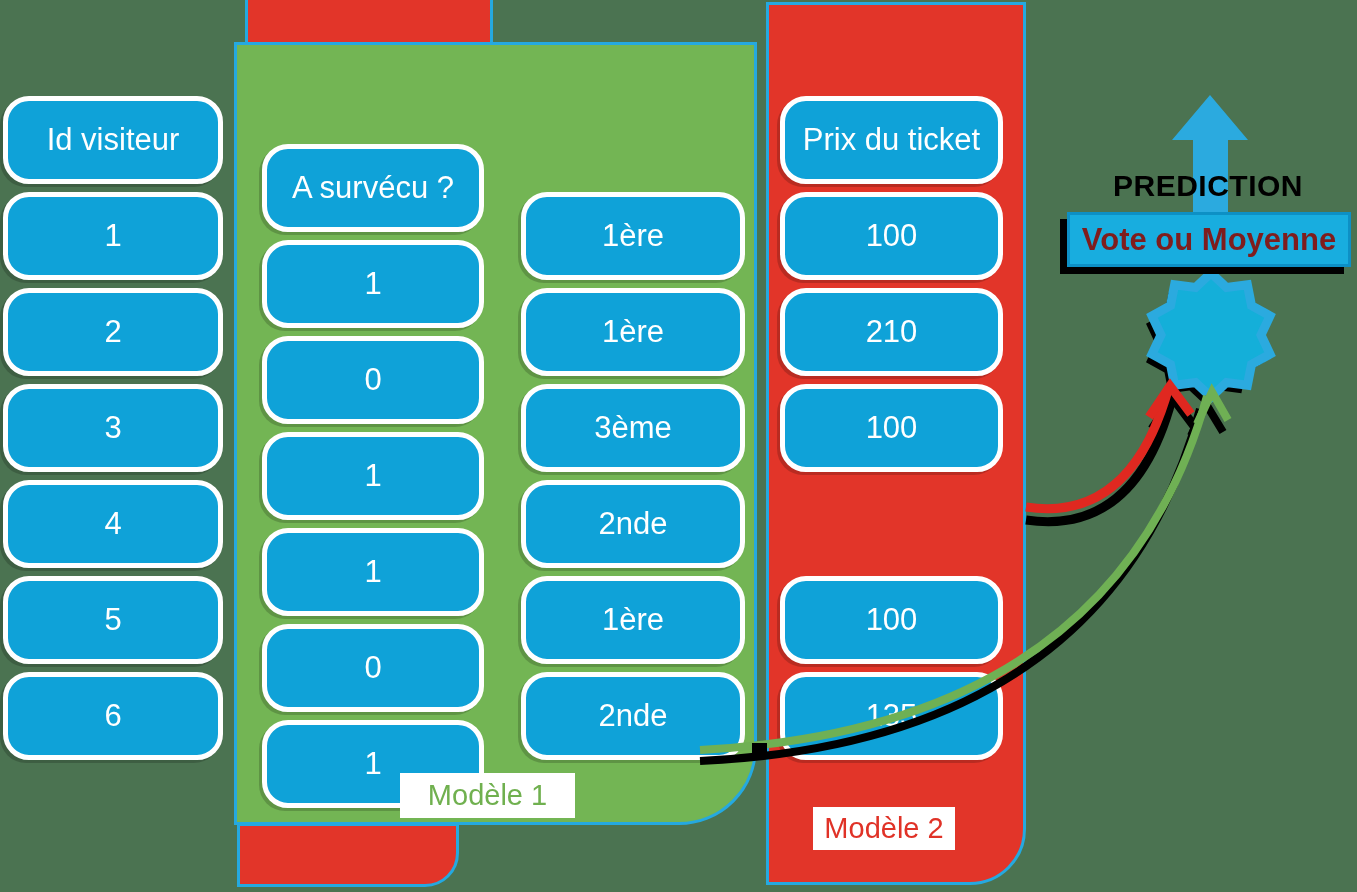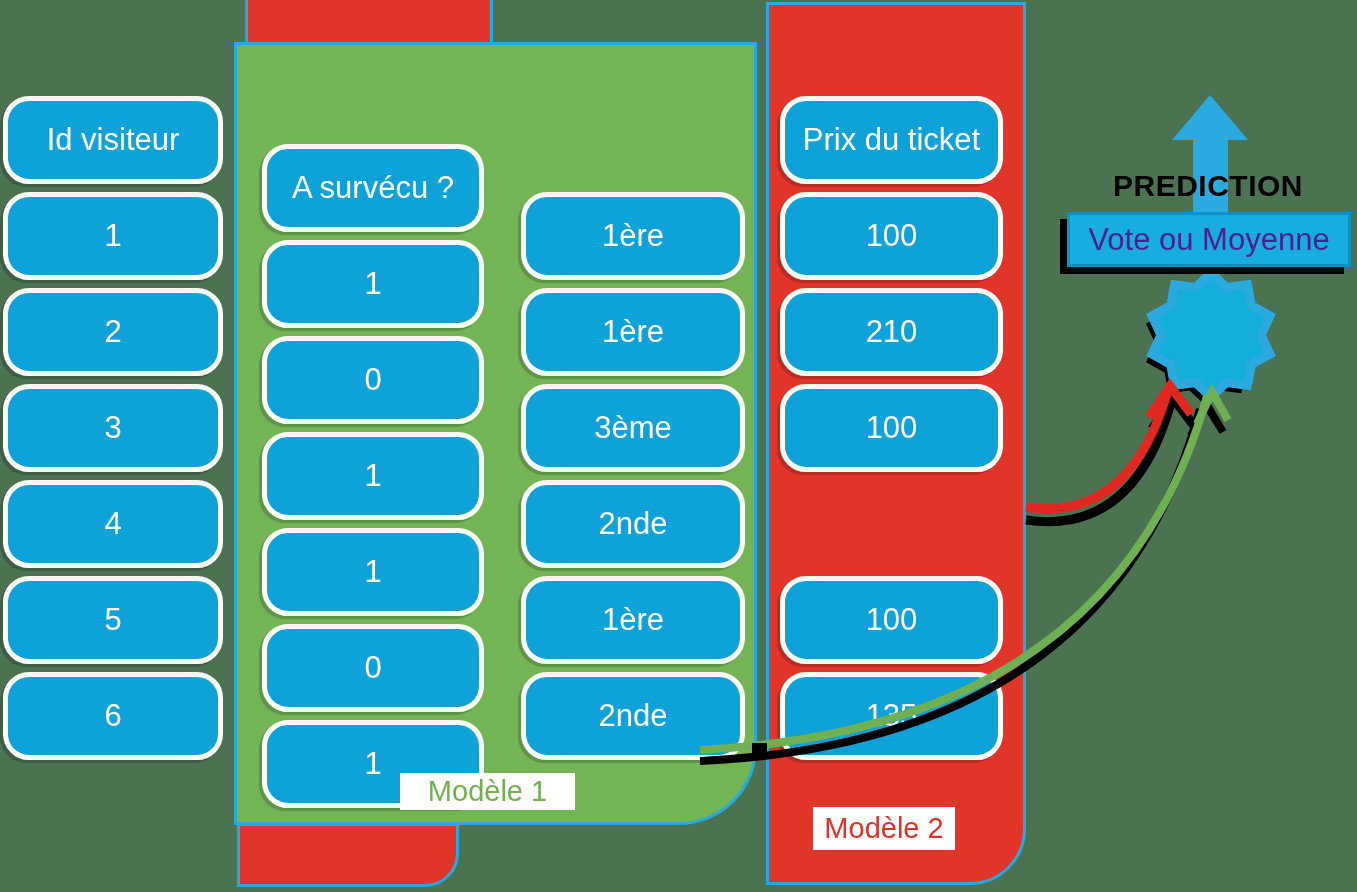--- a/index.html
+++ b/index.html
@@ -49,39 +49,39 @@
     box-shadow:-3px 3px 0 rgba(0,0,0,0.18);
   }
   .r0{top:96px;}.r1{top:192px;}.r2{top:288px;}.r3{top:384px;}
   .r4{top:480px;}.r5{top:576px;}.r6{top:672px;}
   
   .model-label{
     position:absolute;background:#ffffff;z-index:4;
     display:flex;align-items:center;justify-content:center;
     font-size:29px;
   }
-  .model1-label{left:400px;top:773px;width:175px;height:37px;color:var(--label_green,#70B04F);}
+  .model1-label{left:400px;top:773px;width:175px;height:45px;color:var(--label_green,#70B04F);}
   .model2-label{left:813px;top:807px;width:142px;height:43px;color:var(--label_red,#E03227);}
   
   .star-svg{position:absolute;left:1143px;top:271px;z-index:4;}
   .star-shadow{fill:#000000;}
   .star-main{fill:var(--star_blue,#14AFD9);stroke:var(--arrow_blue,#2CA9E1);stroke-width:9px;stroke-linejoin:miter;}
   .bluearrow-svg{position:absolute;left:1160px;top:90px;z-index:5;}
   .bluearrow{fill:var(--arrow_blue,#2BAADF);}
   .prediction-title{
     position:absolute;left:1098px;top:153px;width:220px;z-index:6;
     text-align:center;color:#000000;font-size:30px;font-weight:800;letter-spacing:0.5px;margin-top:16px;
   }
   .vote-box{
     position:absolute;left:1067px;top:212px;width:284px;height:55px;z-index:7;
     background:var(--box_blue,#18ADDF);
     border:3px solid #0D90C5;box-sizing:border-box;
     box-shadow:-7px 7px 0 #000000;
     display:flex;align-items:center;justify-content:center;
-    color:#4c1d95;font-size:31px;font-weight:normal;
+    color:#7f1d1d;font-size:31px;font-weight:bold;
   }
   .arrows-overlay{position:absolute;left:0;top:0;z-index:9;pointer-events:none;}
   .shadow-stroke{stroke:#000000;fill:none;}
   .red-stroke{stroke:var(--arrow_red,#E02820);fill:none;}
   .green-stroke{stroke:var(--arrow_green,#6FB054);fill:none;}
 </style>
 </head>
 <body>
 
 <div class="canvas">

